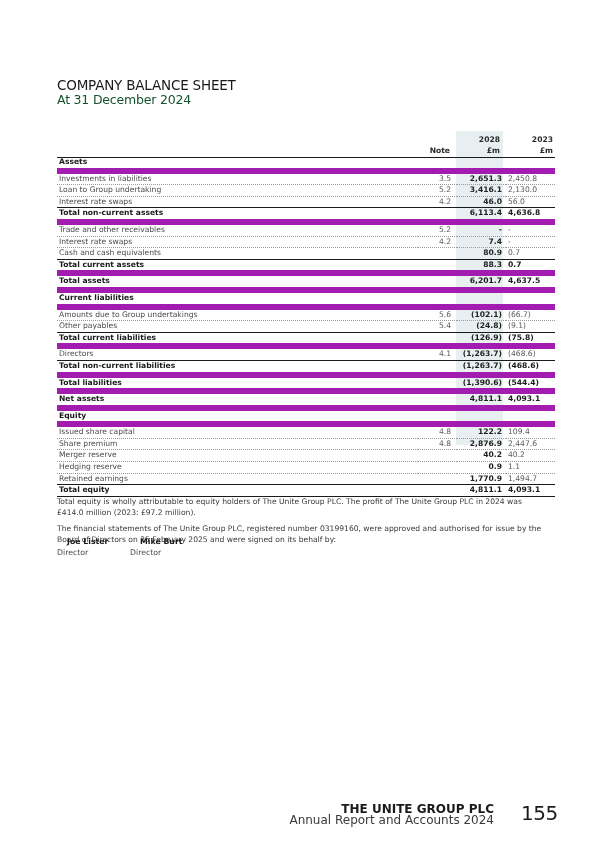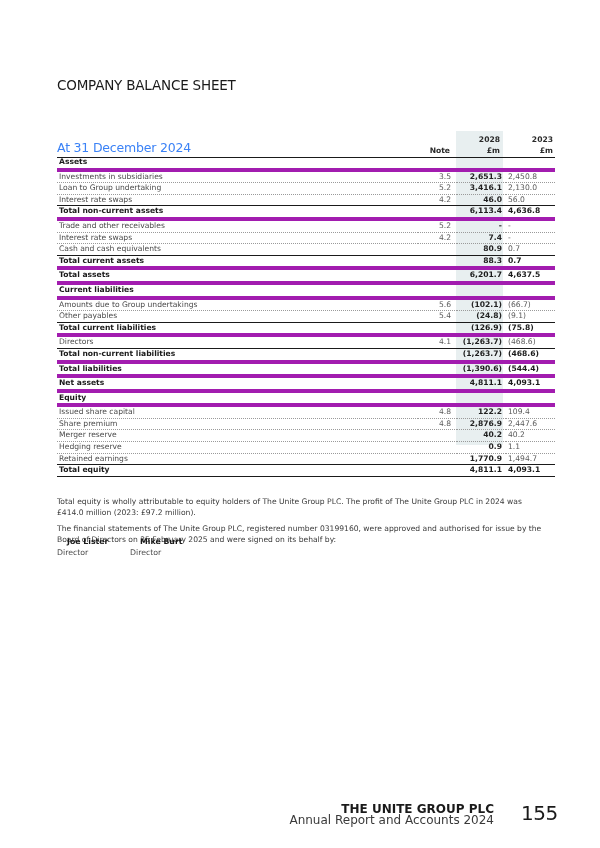--- a/index.html
+++ b/index.html
@@ -1,34 +1,34 @@
 <!DOCTYPE html>
 <html><head>
 <meta charset="utf-8">
 <style>
   html, body { margin: 0; padding: 0; background: #ffffff; }
   body { width: 600px; height: 848px; position: relative; overflow: hidden;
          font-family: "DejaVu Sans", sans-serif; color: #3a3a3a; }
   .title { position: absolute; left: 57px; top: 77px; font-size: 13.5px; font-weight: normal;
            color: #1a1a1a; letter-spacing: -0.2px; }
-  .subtitle { position: absolute; left: 57px; top: 92px; font-size: 12.5px; color: #3b82f6;
-              letter-spacing: -0.2px; margin-top: 48px; }
+  .subtitle { position: absolute; left: 57px; top: 92px; font-size: 12.5px; color: #14532d;
+              letter-spacing: -0.2px; }
   .shade { position: absolute; left: 456px; width: 47px; top: 131px; height: 314px; background: #e8eff0; }
   .thead { position: absolute; left: 57px; width: 498px; top: 133px; height: 24px;
            border-bottom: 1.5px solid #1a1a1a; }
   .thead .c { position: absolute; font-size: 7.6px; font-weight: bold; color: #2a2a2a; text-align: right; }
   table { position: absolute; left: 57px; top: 157px; width: 498px; border-collapse: collapse;
           table-layout: fixed; }
   td { height: 10.6px; padding: 0 2px; font-size: 7.6px; line-height: 10.6px; white-space: nowrap;
        border-bottom: 0.8px dotted #9a9a9a; color: #4a4a4a; }
   td.label { width: 357px; }
   td.note { width: 31px; text-align: right; padding-right: 6px; color: #5a5a5a; }
   td.v24 { width: 43px; text-align: right; font-weight: bold; color: #222; padding-right: 4px; }
   td.v23 { width: 46px; text-align: left; color: #5a5a5a; padding-right: 1px; }
-  tr.bold td { font-weight: bold; color: #1a1a1a; border-bottom: 4px solid #a21caf; }
+  tr.bold td { font-weight: bold; color: #1a1a1a; border-bottom: 6px solid #a21caf; }
   tr.bold td.note { color: #1a1a1a; }
   tr.before-bold td { border-bottom: 1px solid #1a1a1a; }
   tr.final td { border-bottom: 1.6px solid #1a1a1a; }
   .para { position: absolute; left: 57px; width: 490px; font-size: 7.6px; line-height: 11.3px; color: #3a3a3a; margin-top: 33px; }
   .sig { position: absolute; top: 536px; font-size: 7.8px; line-height: 11px; }
   .sig .name { font-weight: bold; color: #1a1a1a; margin-left: 10px; }
   .sig .role { color: #4a4a4a; }
   .footer { position: absolute; right: 106px; top: 804px; text-align: right; font-size: 12px; line-height: 10.5px; }
   .footer .co { font-weight: bold; color: #1a1a1a; }
   .footer .rep { color: #3a3a3a; }
@@ -52,21 +52,21 @@
 
 <table>
   <tbody id="tbody">
       <tr class="bold">
         <td class="label">Assets</td>
         <td class="note"></td>
         <td class="v24"></td>
         <td class="v23"></td>
       </tr>
       <tr>
-        <td class="label">Investments in subsidiaries</td>
+        <td class="label">Investments in liabilities</td>
         <td class="note">3.5</td>
         <td class="v24">2,651.3</td>
         <td class="v23">2,450.8</td>
       </tr>
       <tr>
         <td class="label">Loan to Group undertaking</td>
         <td class="note">5.2</td>
         <td class="v24">3,416.1</td>
         <td class="v23">2,130.0</td>
       </tr>

